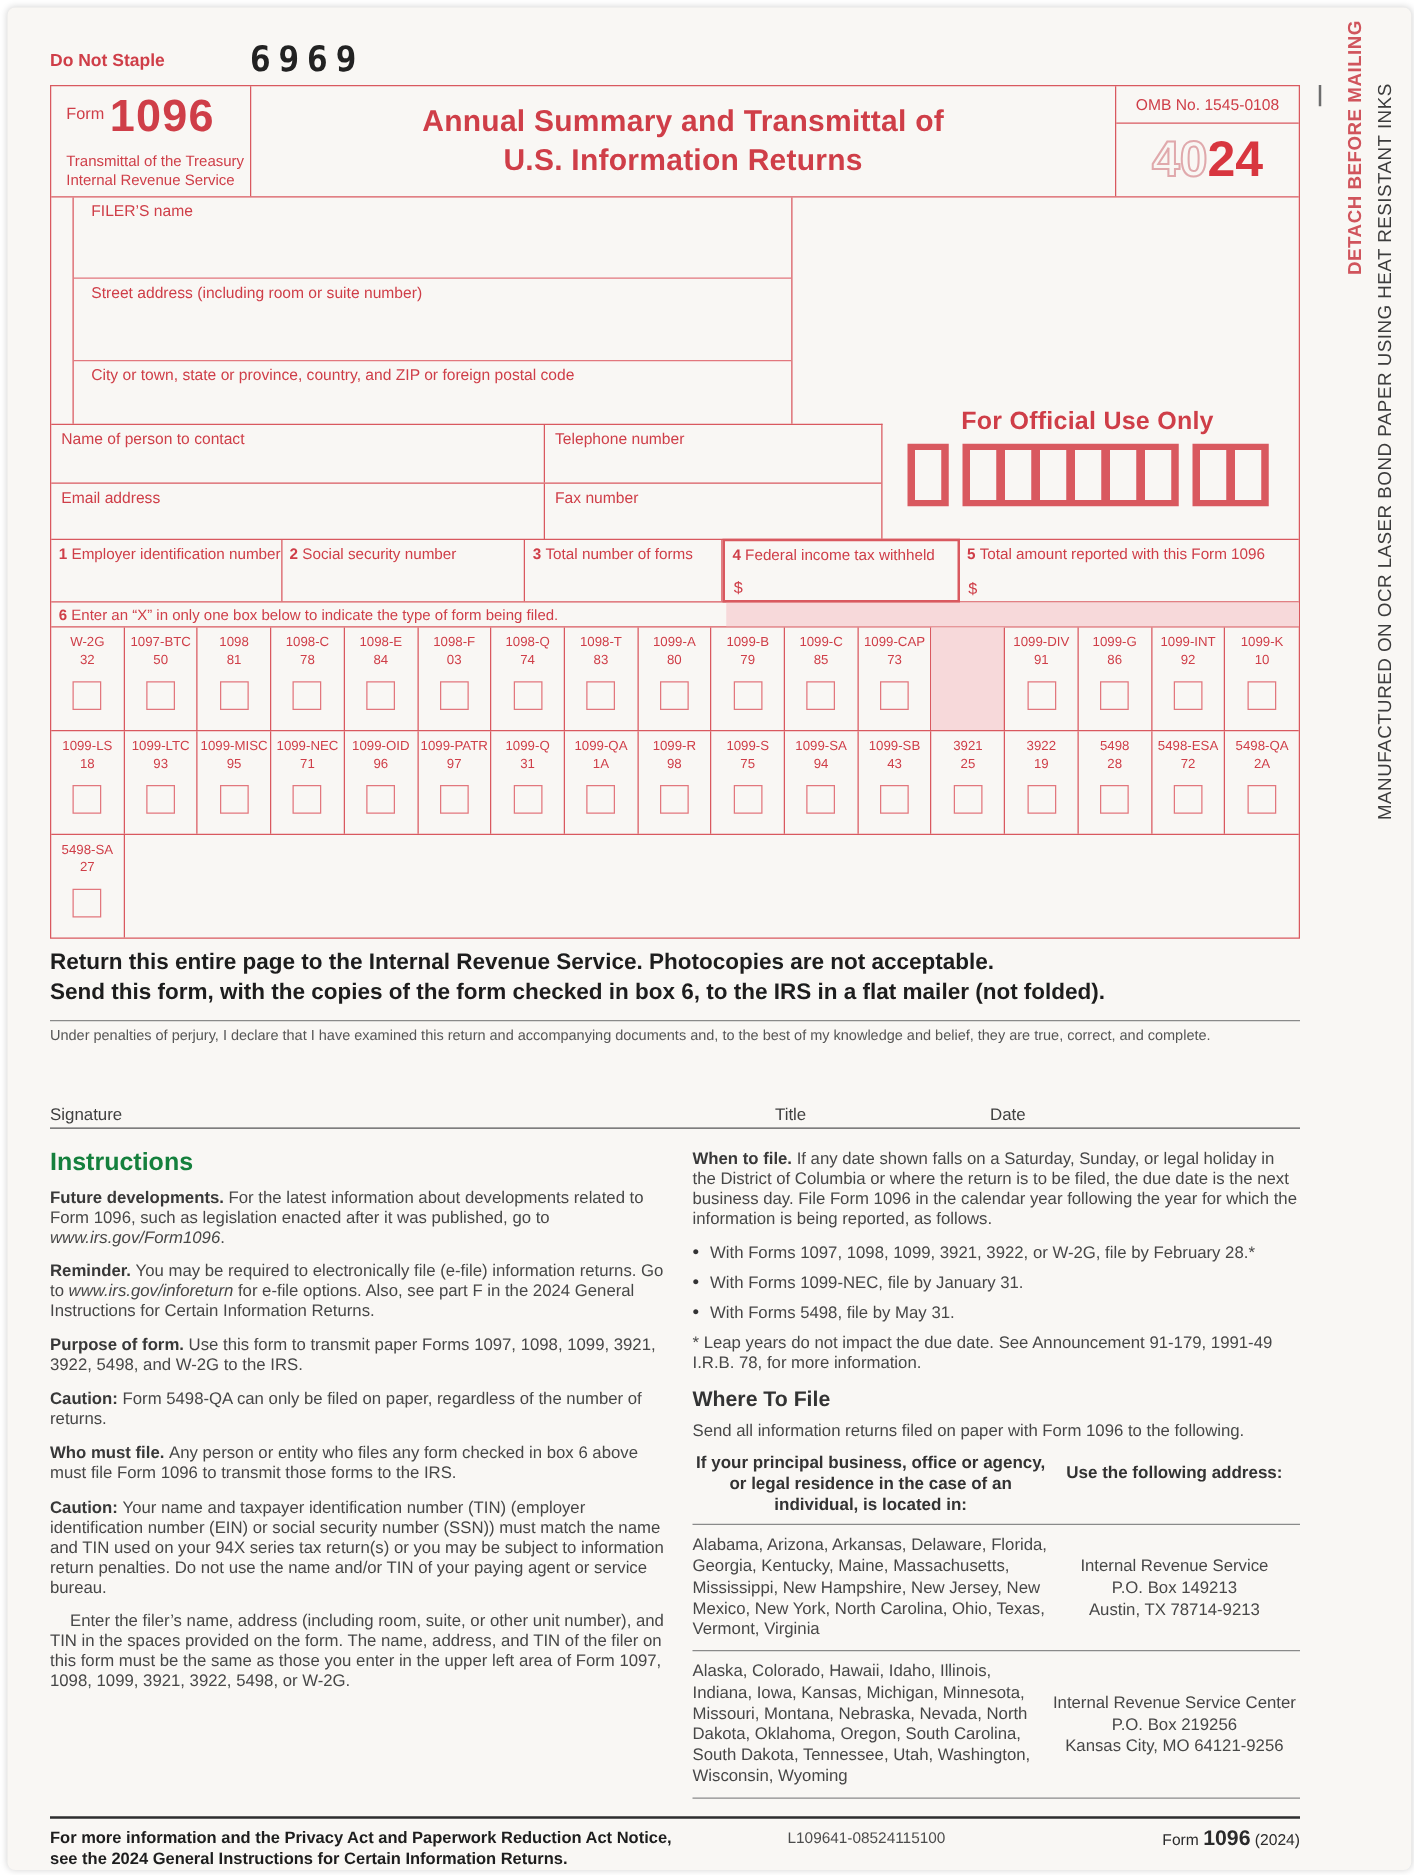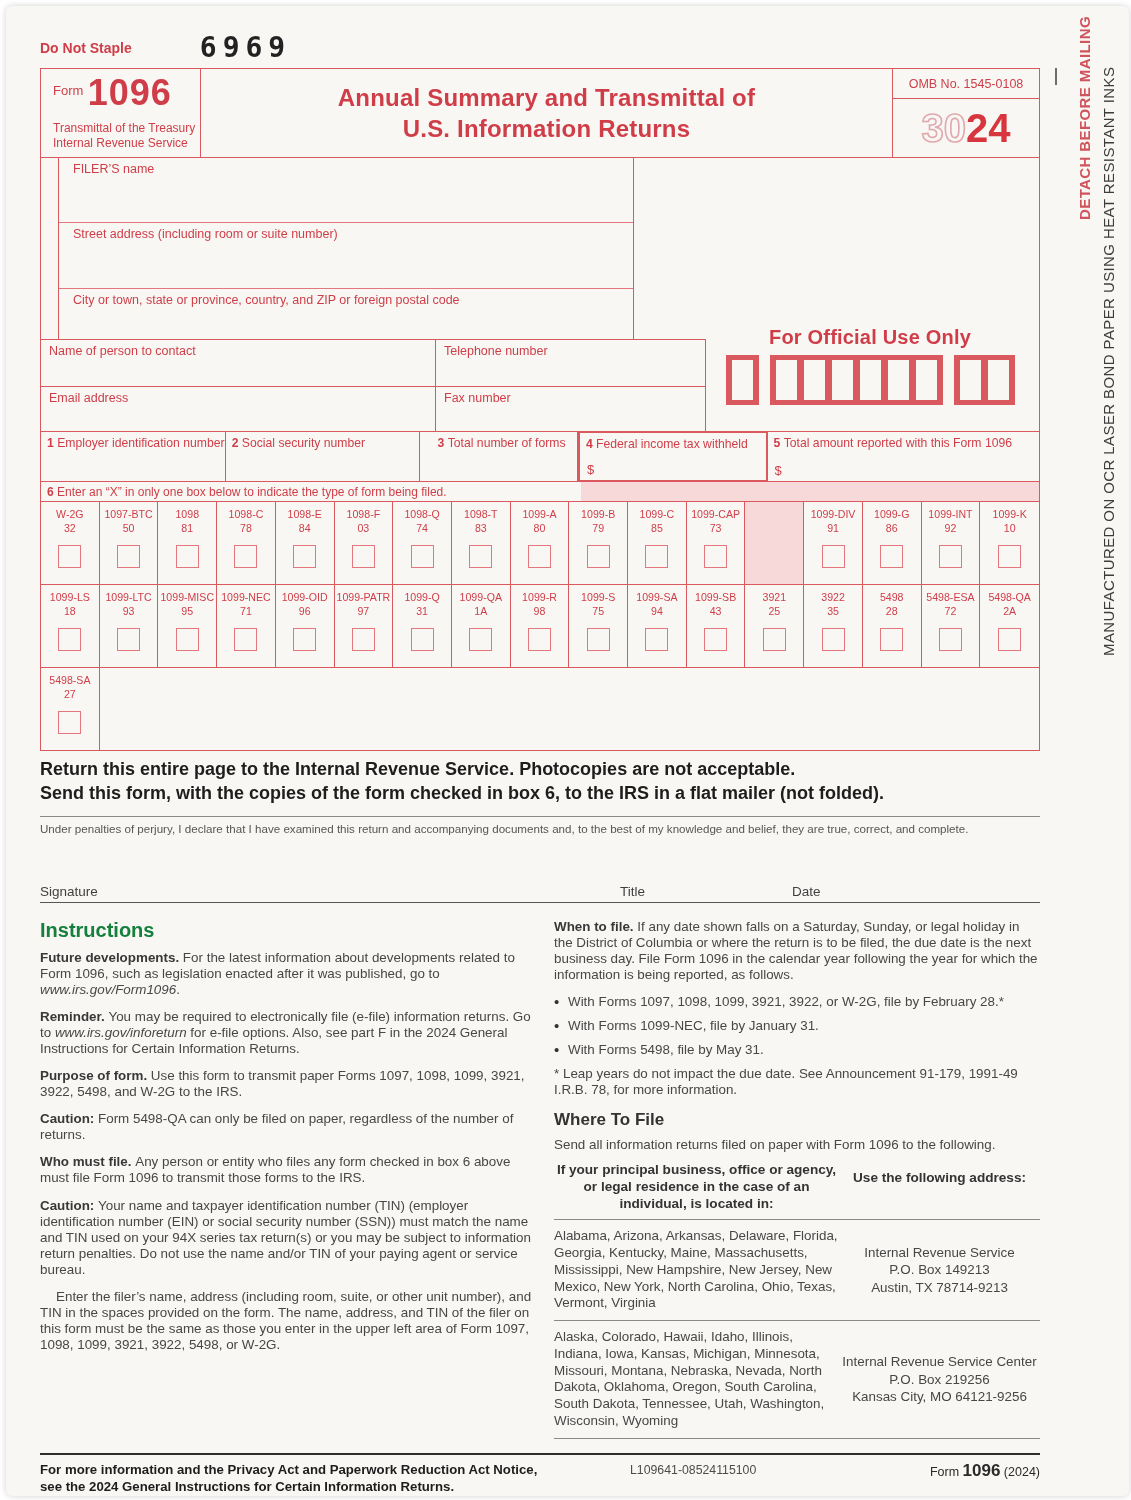--- a/index.html
+++ b/index.html
@@ -54,21 +54,21 @@
   .official-title{font-size:20px; font-weight:bold; text-align:center; letter-spacing:.2px;}
   .ofu-row{display:flex; gap:11px; margin-top:6px; justify-content:center;}
   .ofu-group{display:flex; gap:7px; background:var(--red-border); padding:5px 6px;}
   .ofu-cell{width:21px; height:40px; background:var(--paper);}
 
   
   .row15{display:flex; height:50px; border-top:1.4px solid var(--red-border);}
   .b-cell{padding:4px 0 0 6px; font-size:12.2px; position:relative;}
   .b-cell .bnum{font-weight:bold;}
   .b-sep{border-right:1.2px solid var(--red-border);}
-  .b1{width:185px;} .b2{width:195px;} .b3{width:158px;text-align:center;} .b4{width:190px;} .b5{width:272px;}
+  .b1{width:185px;} .b2{width:195px;} .b3{width:158px;} .b4{width:190px;} .b5{width:272px;}
   .b4{border:2.2px solid var(--red-border); margin:-1px 0;}
   .dollar{position:absolute; left:7px; bottom:3px; font-size:13px;}
 
   
   .strip{display:flex; height:20px; border-top:1.4px solid var(--red-border); font-size:12px; align-items:center;}
   .strip-label{width:540px; padding-left:6px;}
   .strip-label .bnum{font-weight:bold;}
   .strip-pink{flex:1; align-self:stretch; background:var(--pink);}
 
   
@@ -149,21 +149,21 @@
         </div>
         <div class="hdr-mid">
           <div class="main-title">
             <div>Annual Summary and Transmittal of</div>
             <div>U.S. Information Returns</div>
           </div>
         </div>
         <div class="hdr-right">
           <div class="omb">OMB No. 1545-0108</div>
           <div class="year">
-            <span class="year-outline">30</span>
+            <span class="year-outline">40</span>
               <span class="year-solid">24</span>
           </div>
         </div>
       </div>
 
       <div class="mid-area">
         <div class="filer-box">
           <div class="filer-cell fc1">
             <span>FILER’S name</span>
           </div>
@@ -377,21 +377,21 @@
               <div>43</div>
               <div class="cbx"></div>
             </div>
             <div class="g-cell">
               <div class="g-name">3921</div>
               <div>25</div>
               <div class="cbx"></div>
             </div>
             <div class="g-cell">
               <div class="g-name">3922</div>
-              <div>35</div>
+              <div>19</div>
               <div class="cbx"></div>
             </div>
             <div class="g-cell">
               <div class="g-name">5498</div>
               <div>28</div>
               <div class="cbx"></div>
             </div>
             <div class="g-cell">
               <div class="g-name">5498-ESA</div>
               <div>72</div>

